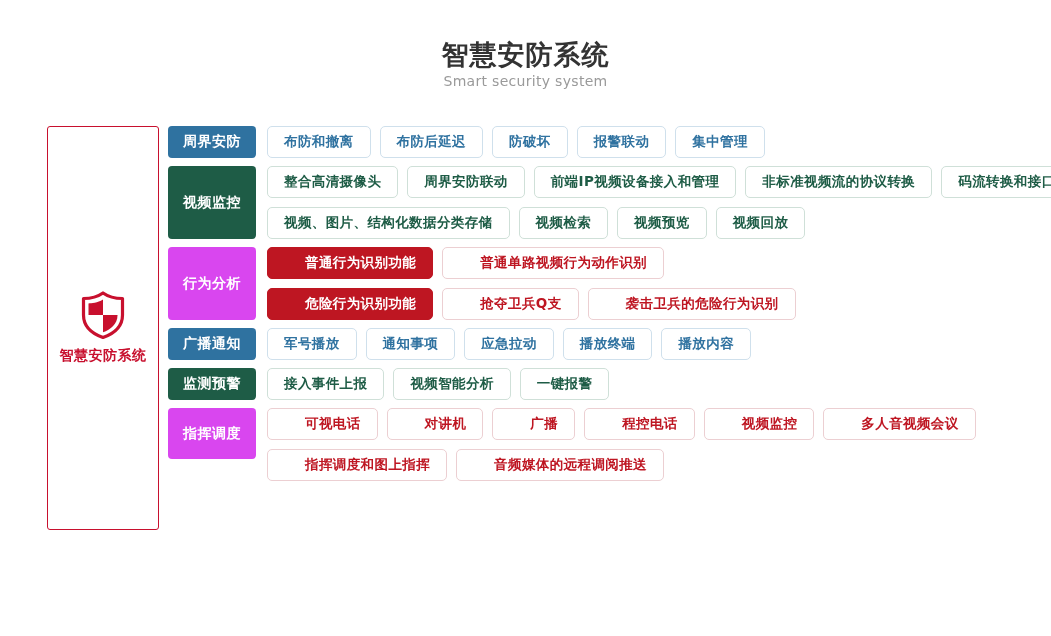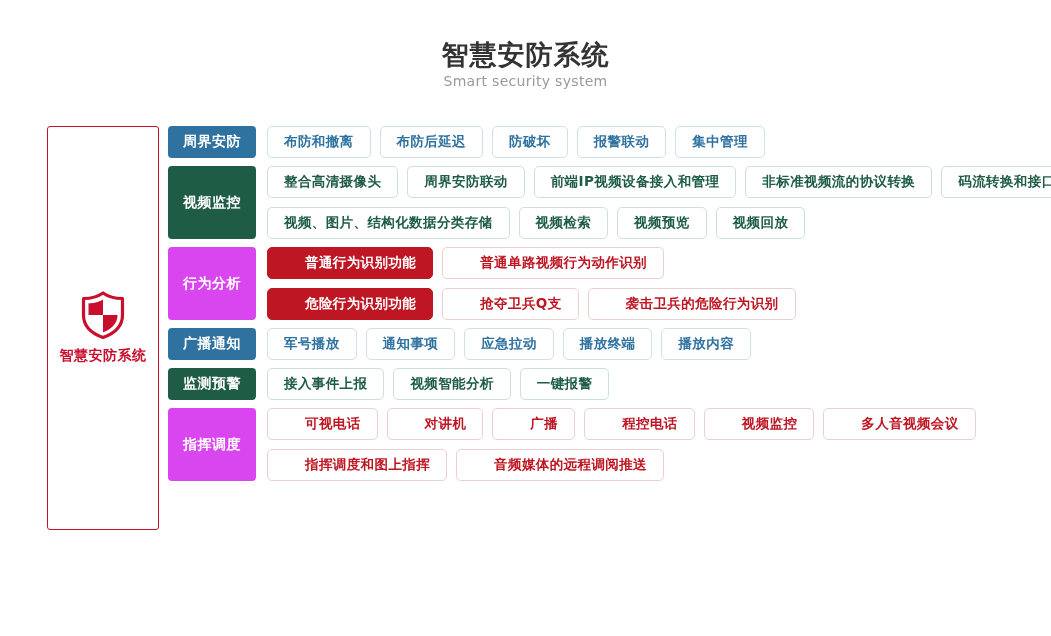--- a/index.html
+++ b/index.html
@@ -143,21 +143,21 @@
 
   .pill.solid-red {
     background: #be1622;
     border-color: #be1622;
     color: #ffffff;
   }
 
   
   .row.single .cat { height: 32px; }
   .row.double .cat { height: 73px; }
-  .row.tall   .cat { height: 73px; }
+  .row.tall   .cat { height: 51px; }
 </style>
 </head>
 <body>
 
 <div class="header">
   <div class="header-title">智慧安防系统</div>
   <div class="header-subtitle">Smart security system</div>
 </div>
 
 <div class="board">

